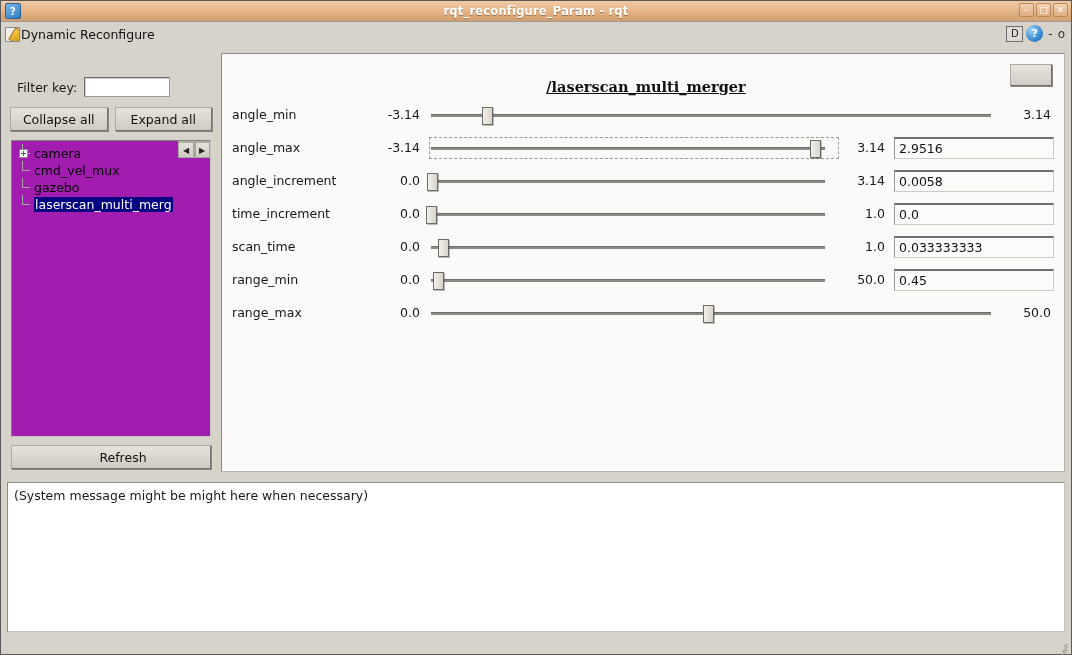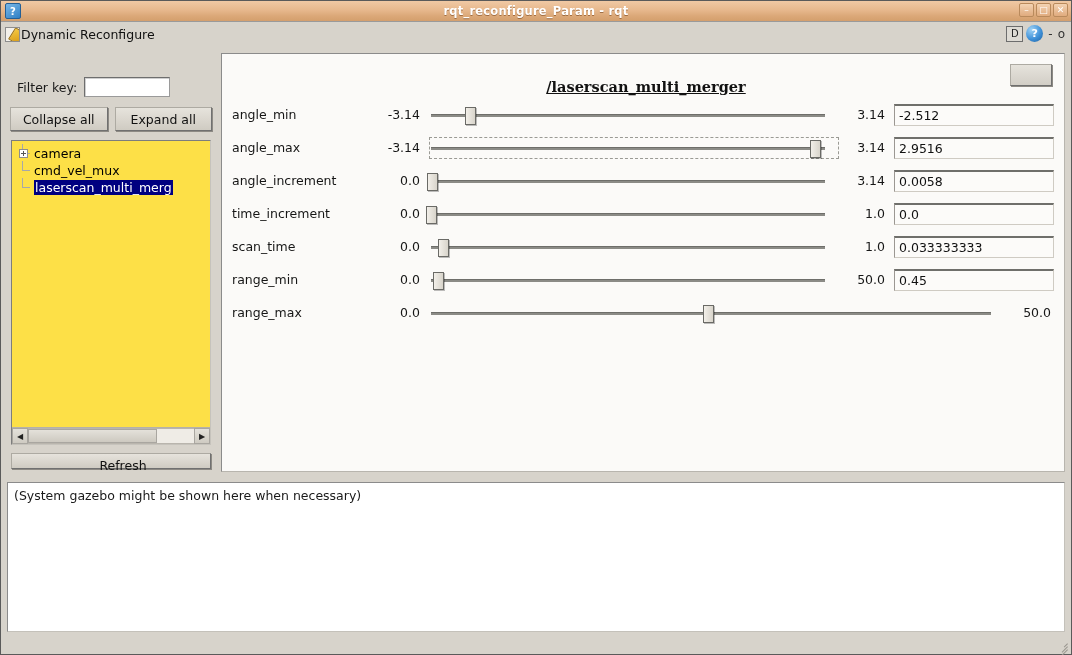--- a/index.html
+++ b/index.html
@@ -202,28 +202,28 @@
   #btn-row {
     display: flex;
     gap: 7px;
     margin-bottom: 9px;
     padding: 0 3px;
   }
   #btn-row .q-btn { flex: 1; height: 24px; line-height: 17px; }
 
   #tree-box {
     flex: 1;
-    background: #fde047;
+    background: #a21caf;
     border: 1px solid #7d7d7d;
     border-right-color: #c6c3bc;
     border-bottom-color: #c6c3bc;
     box-sizing: border-box;
     margin: 0 4px;
     display: flex;
-    flex-direction: column;
+    flex-direction: row;
     min-height: 0;
     position: relative;
   }
   #tree-items {
     flex: 1;
     padding: 4px 0 0 4px;
     overflow: hidden;
   }
   .tree-row {
     height: 17px;
@@ -302,21 +302,21 @@
     position: absolute;
     left: 0; top: 0; bottom: 0;
     width: 78%;
     background: linear-gradient(to bottom,#e4e1da,#cdc9c0);
     border: 1px solid #a9a6a0;
     box-sizing: border-box;
   }
   #refresh-wrap {
     padding: 8px 4px 7px 4px;
   }
-  #refresh-btn { width: 100%; height: 16px; line-height: 17px; padding-left: 28px; }
+  #refresh-btn { width: 100%; height: 24px; line-height: 17px; padding-left: 28px; }
 
   
   #right-pane {
     flex: 1;
     min-width: 0;
     padding-top: 6px;
     padding-bottom: 4px;
     display: flex;
   }
   #param-frame {
@@ -526,20 +526,27 @@
           </div>
 
           <div class="tree-row">
             <span class="tree-branch">
               <span class="vline"></span>
                 <span class="elbow"></span>
             </span>
             <span class="tree-label">cmd_vel_mux</span>
           </div>
 
+          <div class="tree-row">
+            <span class="tree-branch">
+              <span class="vline"></span>
+                <span class="elbow"></span>
+            </span>
+            <span class="tree-label">gazebo</span>
+          </div>
 
           <div class="tree-row selected">
             <span class="tree-branch">
               <span class="vline"></span>
                 <span class="elbow"></span>
             </span>
             <span class="tree-label">laserscan_multi_merg</span>
           </div>
 
         </div>
@@ -569,21 +576,20 @@
         <div id="param-list">
 
           <div class="param-row">
             <span class="p-name">angle_min</span>
             <span class="p-min">-3.14</span>
             <span class="p-slider">
               <span class="focusrect"></span><span class="groove"></span>
               <span class="handle" style="left: 10.2%;"></span>
             </span>
             <span class="p-max">3.14</span>
-            <input class="p-field" type="text" value="-2.512" style="">
           </div>
 
           <div class="param-row">
             <span class="p-name">angle_max</span>
             <span class="p-min">-3.14</span>
             <span class="p-slider focused">
               <span class="focusrect"></span>
                 <span class="groove"></span>
               <span class="handle" style="left: 97%;"></span>
             </span>
@@ -644,21 +650,21 @@
             </span>
             <span class="p-max">50.0</span>
           </div>
 
         </div>
       </div>
     </div>
   </div>
 
   <div id="message-area">
-    <span>(System gazebo might be shown here when necessary)</span>
+    <span>(System message might be might here when necessary)</span>
   </div>
 
   <div id="statusbar">
     <div id="sizegrip">
       <i></i>
         <i></i>
         <i></i>
     </div>
   </div>
 

